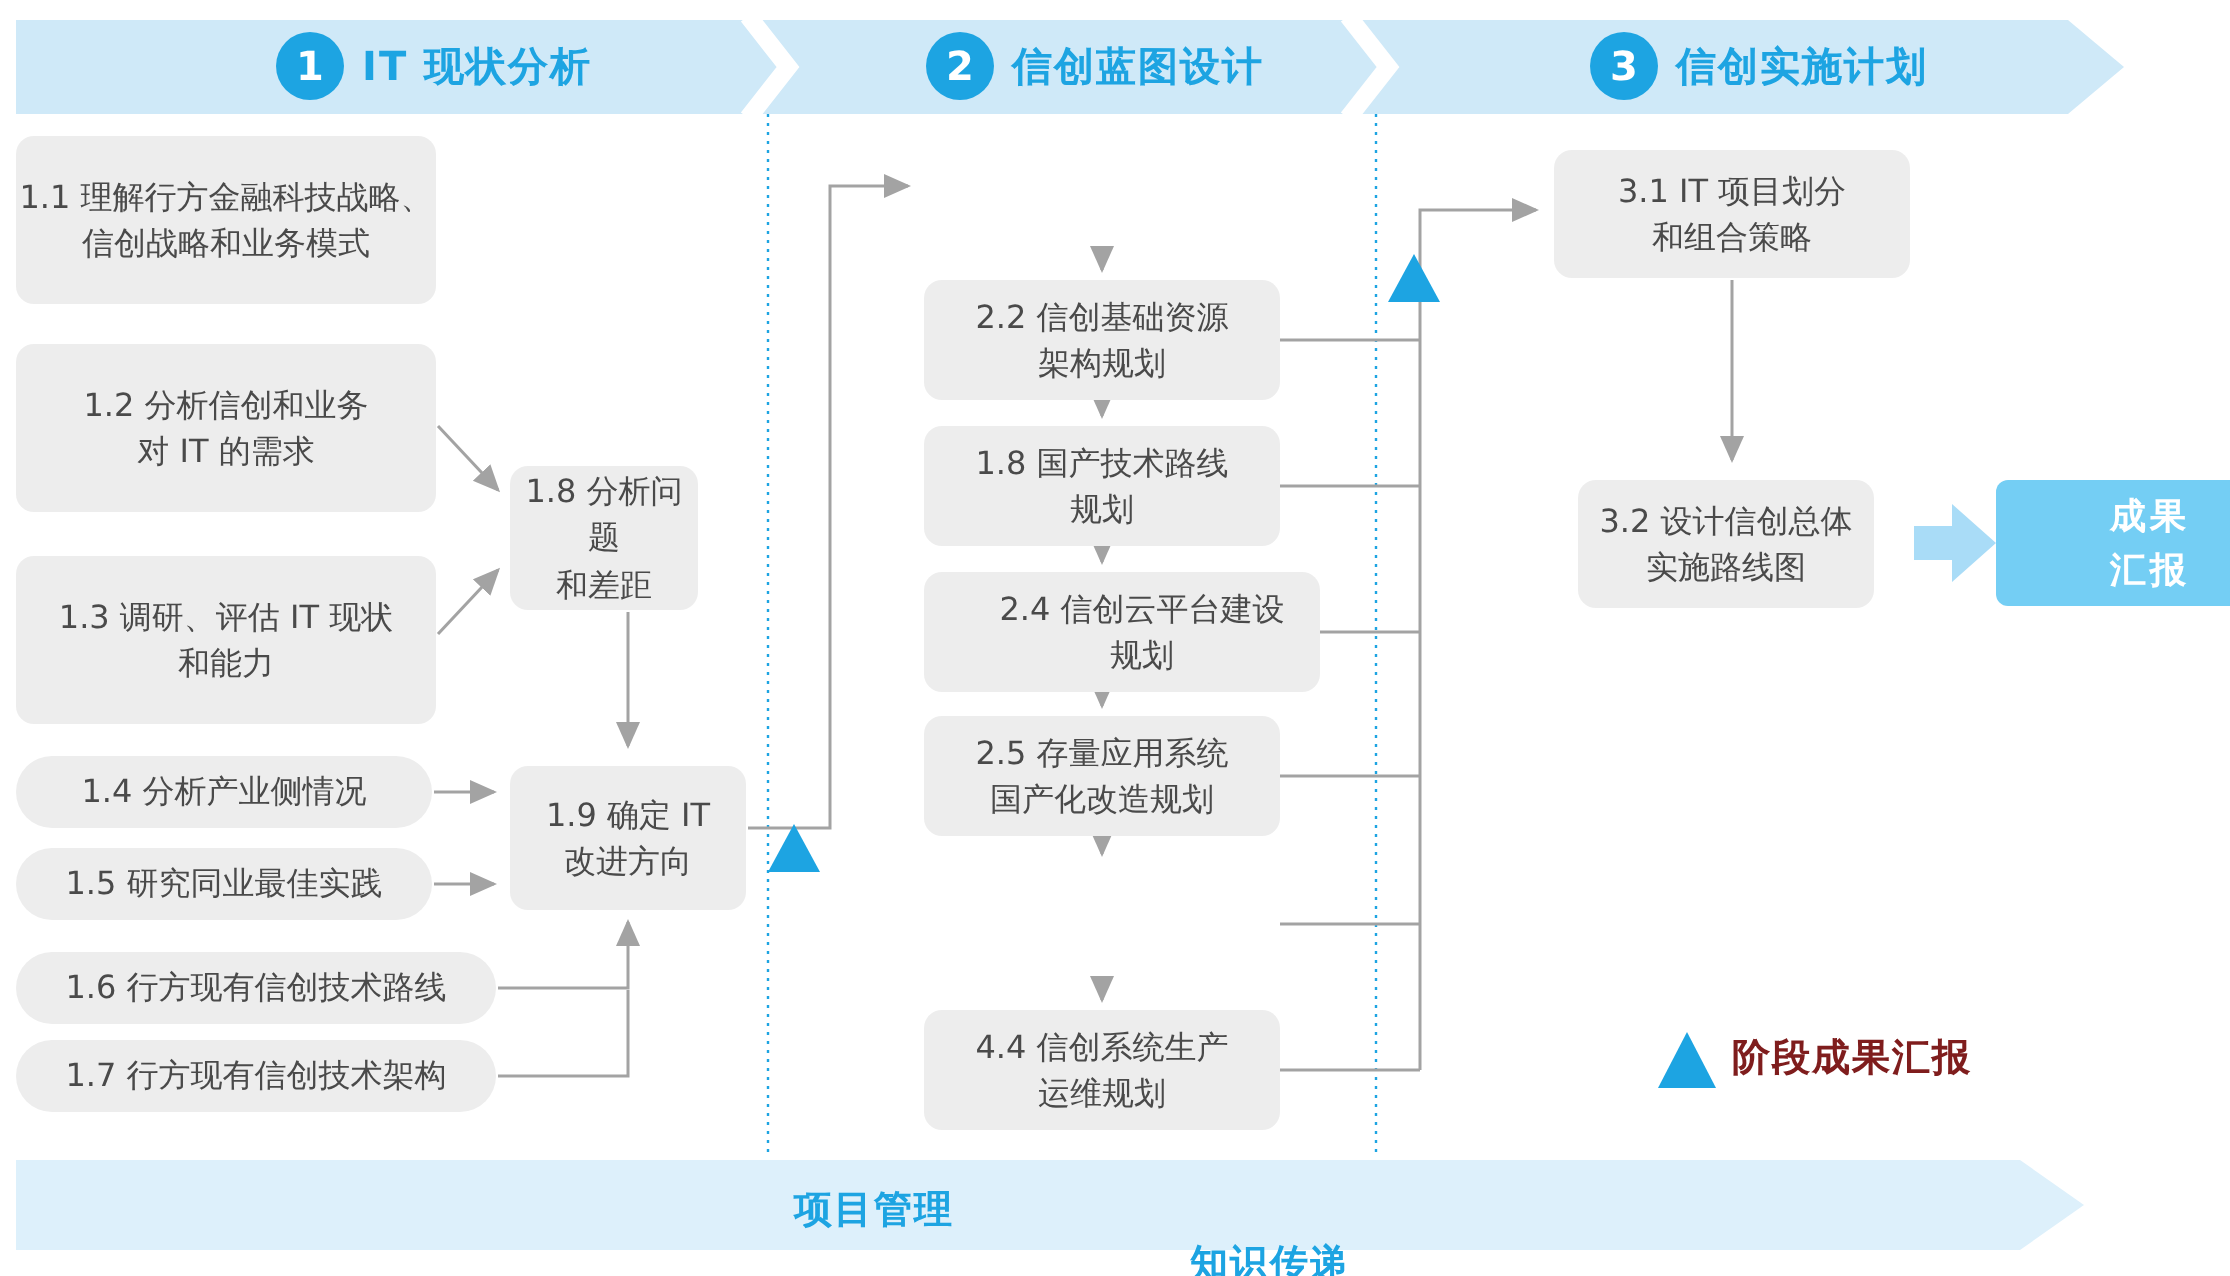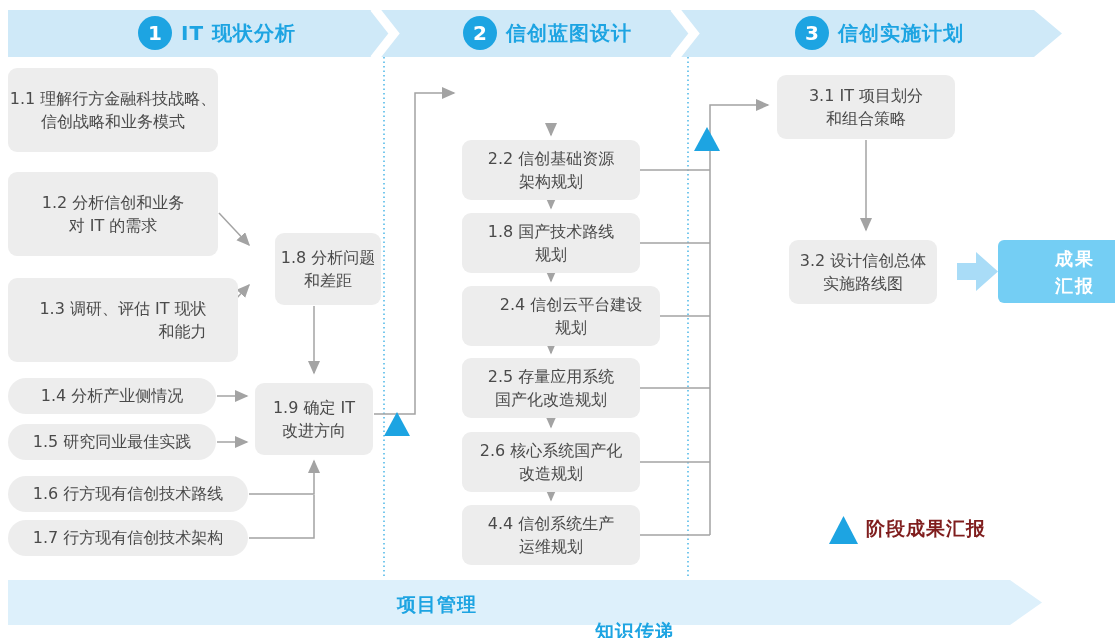--- a/index.html
+++ b/index.html
@@ -120,41 +120,39 @@
 
     <polygon class="tri" points="384,436 410,436 397,412"></polygon>
     <polygon class="tri" points="694,151 720,151 707,127"></polygon>
     <polygon class="tri" points="829,544 858,544 843.5,516"></polygon>
   </svg>
 
   <div class="gbox" style="left:8px;top:68px;width:210px;height:84px;">1.1 理解行方金融科技战略、
 信创战略和业务模式</div>
   <div class="gbox" style="left:8px;top:172px;width:210px;height:84px;">1.2 分析信创和业务
 对 IT 的需求</div>
-  <div class="gbox" style="left:8px;top:278px;width:230px;height:84px;text-align:right;">1.3 调研、评估 IT 现状
+  <div class="gbox" style="left:8px;top:278px;width:210px;height:84px;">1.3 调研、评估 IT 现状
 和能力</div>
   <div class="gbox pill" style="left:8px;top:378px;width:208px;height:36px;">1.4 分析产业侧情况</div>
   <div class="gbox pill" style="left:8px;top:424px;width:208px;height:36px;">1.5 研究同业最佳实践</div>
   <div class="gbox pill" style="left:8px;top:476px;width:240px;height:36px;">1.6 行方现有信创技术路线</div>
   <div class="gbox pill" style="left:8px;top:520px;width:240px;height:36px;">1.7 行方现有信创技术架构</div>
-  <div class="gbox" style="left:255px;top:233px;width:106px;height:72px;margin-left:20px;">1.8 分析问题
+  <div class="gbox" style="left:255px;top:233px;width:94px;height:72px;">1.8 分析问题
 和差距</div>
   <div class="gbox" style="left:255px;top:383px;width:118px;height:72px;">1.9 确定 IT
 改进方向</div>
 
   <div class="gbox" style="left:462px;top:140px;width:178px;height:60px;">2.2 信创基础资源
 架构规划</div>
   <div class="gbox" style="left:462px;top:213px;width:178px;height:60px;">1.8 国产技术路线
 规划</div>
   <div class="gbox" style="left:462px;top:286px;width:178px;height:60px;padding-left:20px;">2.4 信创云平台建设
 规划</div>
   <div class="gbox" style="left:462px;top:358px;width:178px;height:60px;">2.5 存量应用系统
 国产化改造规划</div>
-  <div class="gbox" style="left:462px;top:432px;width:178px;height:60px;">2.6 核心系统国产化
-改造规划</div>
   <div class="gbox" style="left:462px;top:505px;width:178px;height:60px;">4.4 信创系统生产
 运维规划</div>
 
   <div class="gbox" style="left:777px;top:75px;width:178px;height:64px;">3.1 IT 项目划分
 和组合策略</div>
   <div class="gbox" style="left:777px;top:240px;width:148px;height:64px;margin-left:12px;">3.2 设计信创总体
 实施路线图</div>
   <div class="outcome" style="left:998px;top:240px;width:98px;height:63px;padding-left:28px;">成果
 汇报</div>
 

